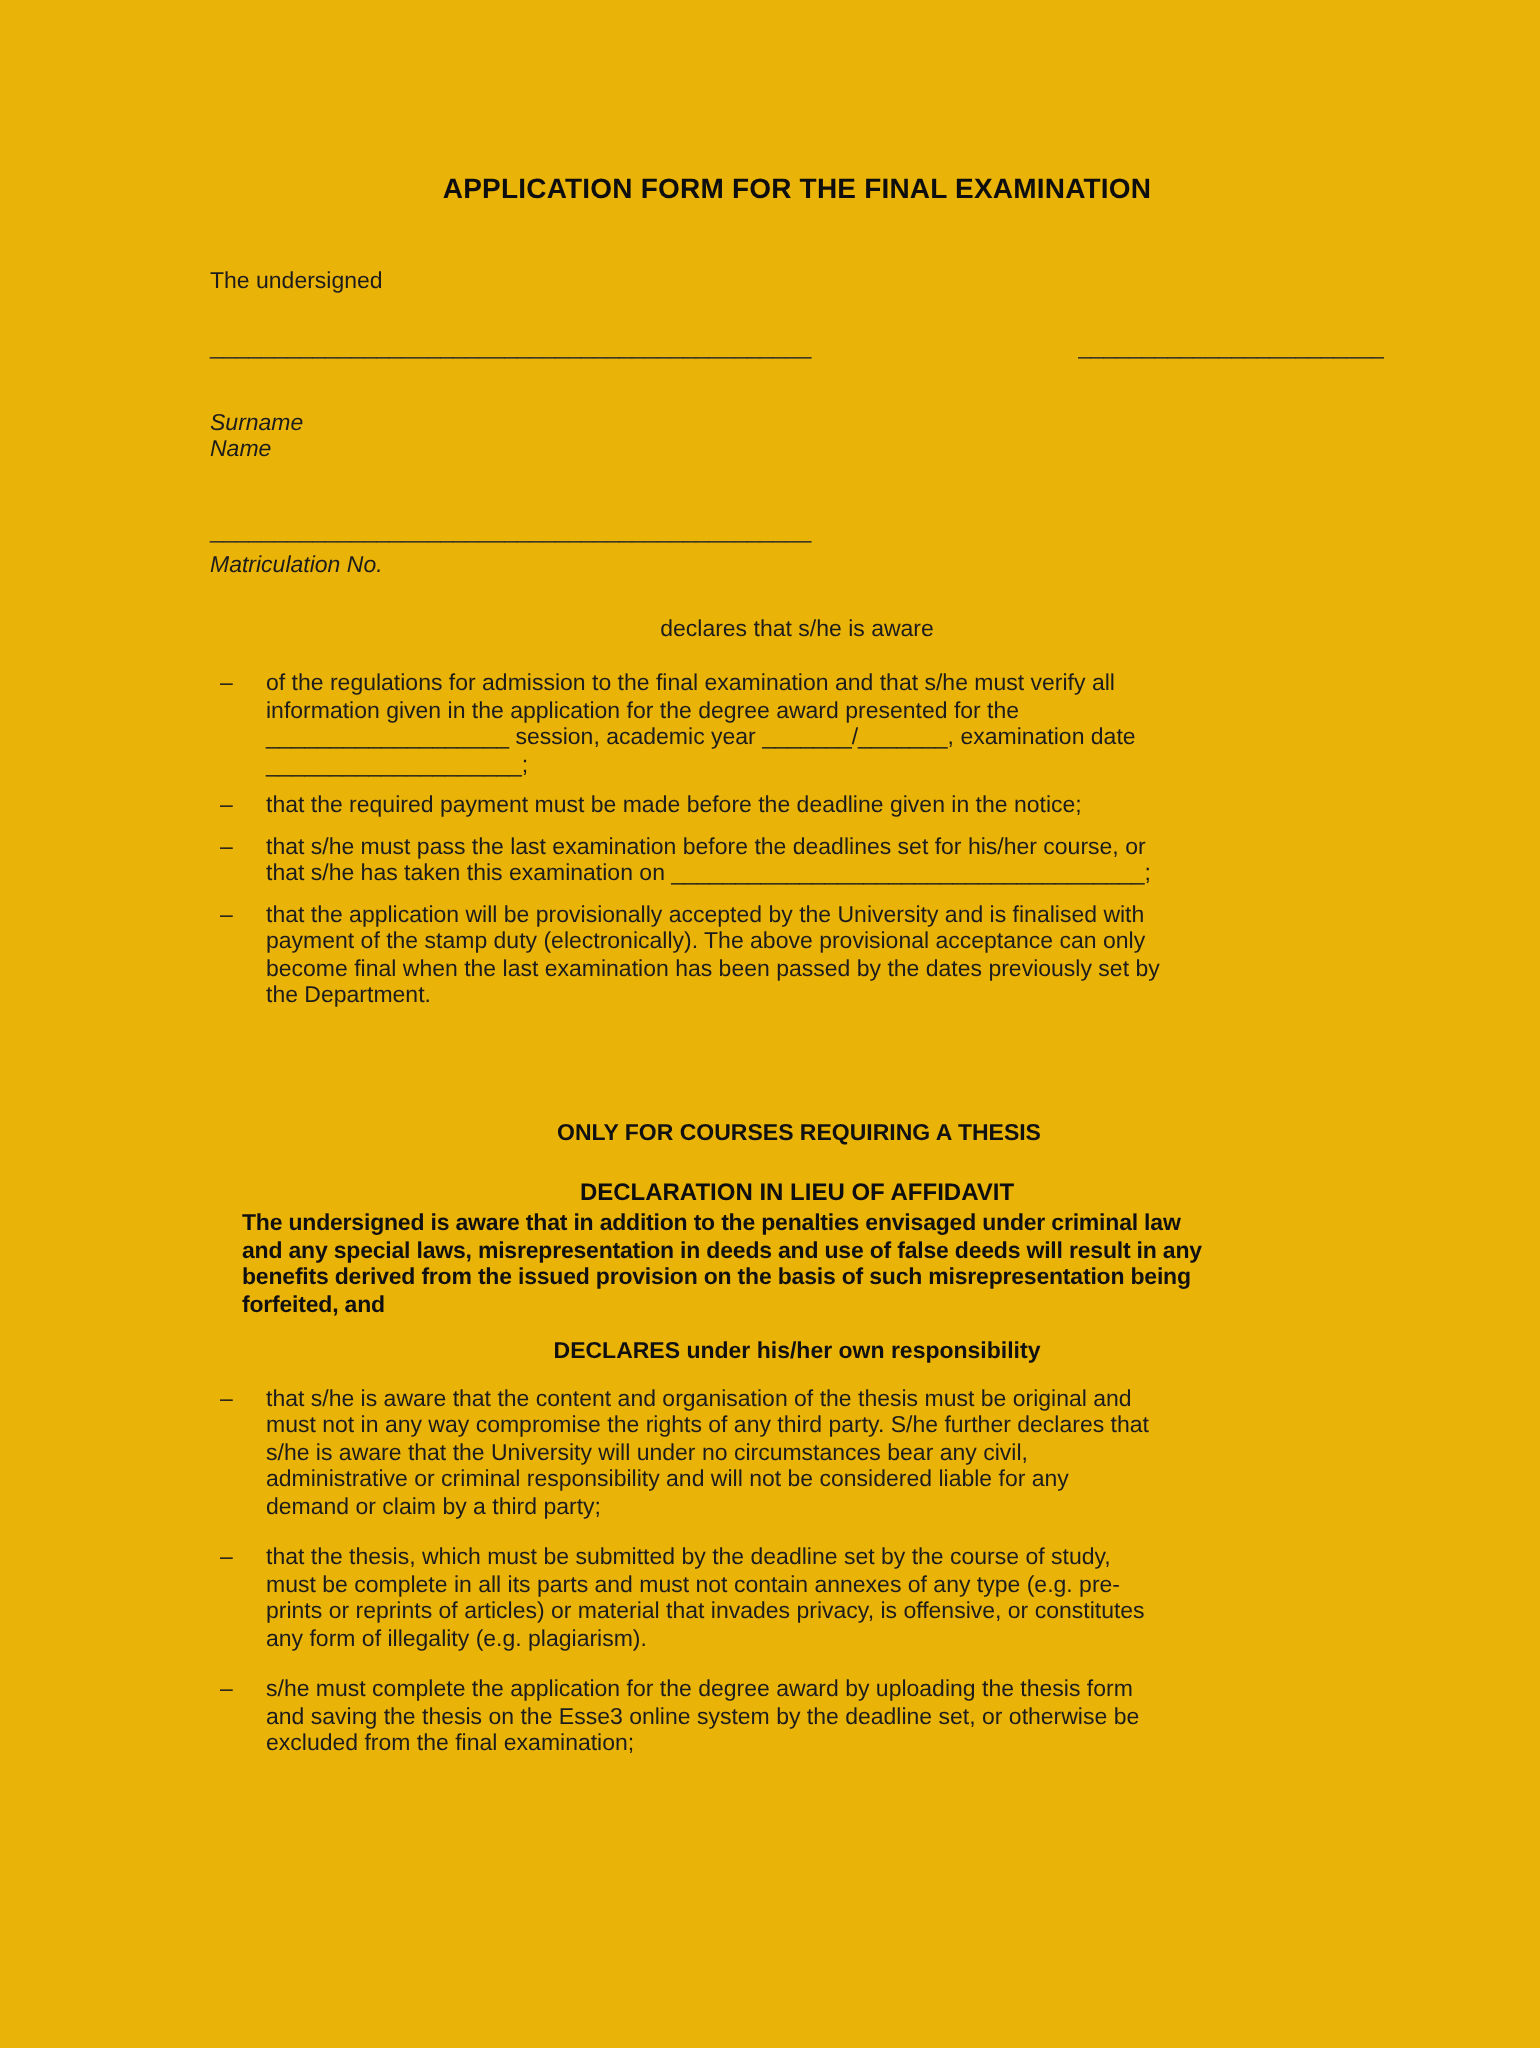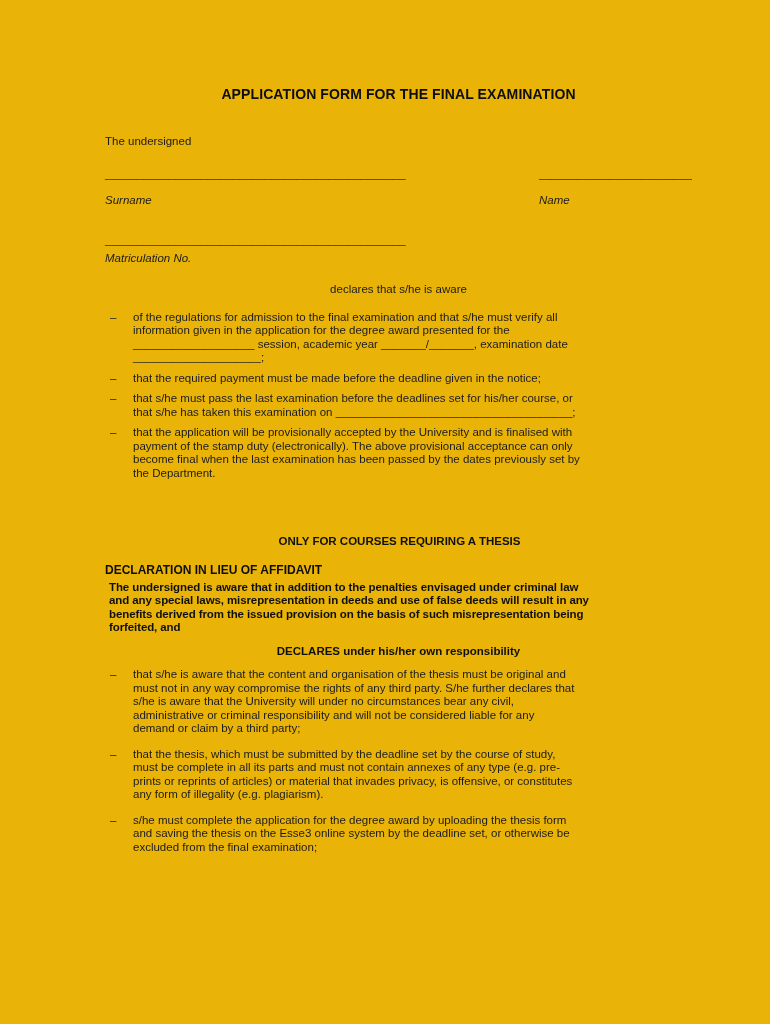--- a/index.html
+++ b/index.html
@@ -28,22 +28,23 @@
   .lines-row {
     display: flex;
     justify-content: space-between;
     margin-top: 20px;
     white-space: nowrap;
   }
   .blank { color: #2a2a2a; letter-spacing: 0; }
   .blank.right-col { width: 153px; overflow: hidden; display: inline-block; }
   .labels-row {
     display: flex;
-    justify-content: space-between;
-    margin-top: 12px;
+    justify-content: center;
+    margin-top: 24px;
+    flex-direction: column;
   }
   .labels-row .right-col { width: 153px; display: inline-block; }
   .italic { font-style: italic; }
   .single-line { margin-top: 27px; white-space: nowrap; }
   .matric-label { margin-top: 4px; }
   .centered { text-align: center; }
   .declares-line { margin: 18px 0 0 0; }
   ul.bullets { list-style: none; margin: 14px 0 0 0; padding: 0; }
   ul.bullets li { display: flex; margin: 0 0 7px 0; }
   .dash { flex: 0 0 28px; box-sizing: border-box; padding-left: 5px; }
@@ -56,30 +57,31 @@
     align-items: center;
     justify-content: center;
     font-weight: bold;
     font-size: 11.5px;
     color: #111;
   }
   .affidavit-title {
     margin: 10px 0 0 0;
     font-size: 12px;
     font-weight: bold;
+    text-align: center;
     color: #0e0e0e;
   }
   .affidavit-subtitle {
     margin: 1px 0 0 0;
     font-style: italic;
     font-size: 11.5px;
     text-align: center;
   }
   .bold-para {
-    margin: 3px 0 0 4px;
+    margin: 3px 0 0 16px;
     font-weight: bold;
     white-space: pre-line;
     letter-spacing: -0.1px;
     color: #101010;
   }
   .section-heading {
     margin: 10px 0 0 0;
     font-size: 11.5px;
     font-weight: bold;
     text-align: center;

